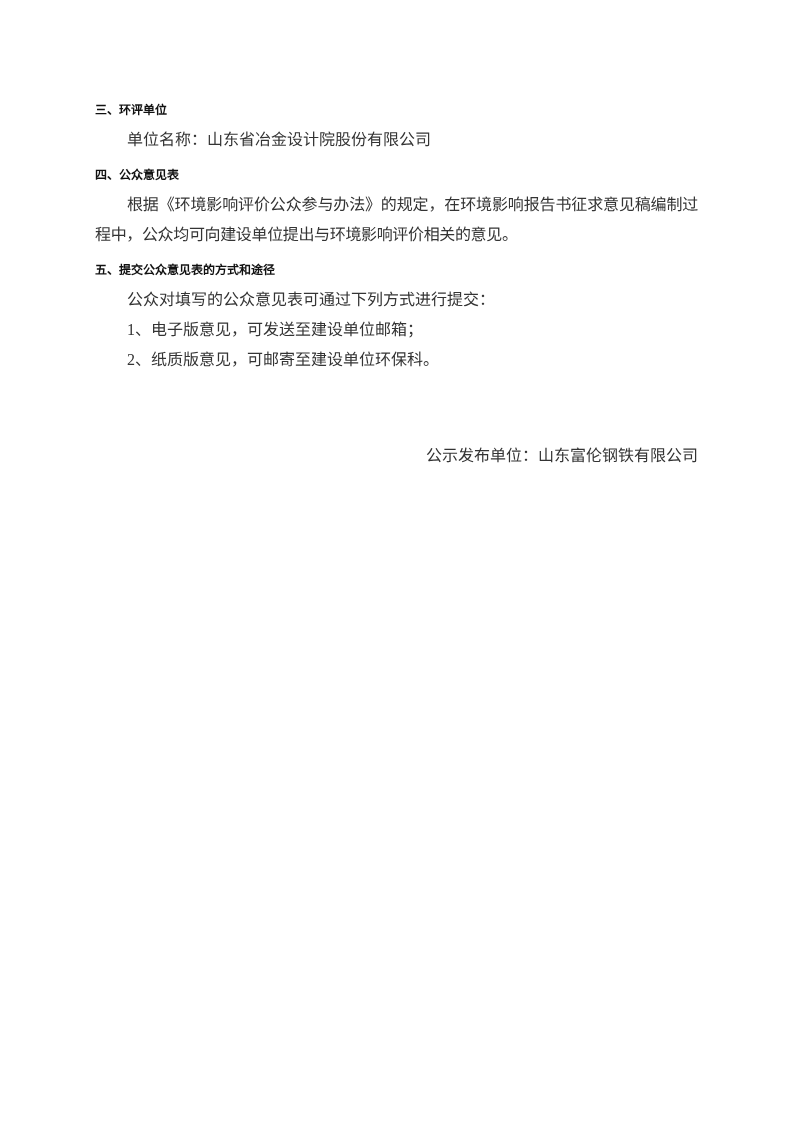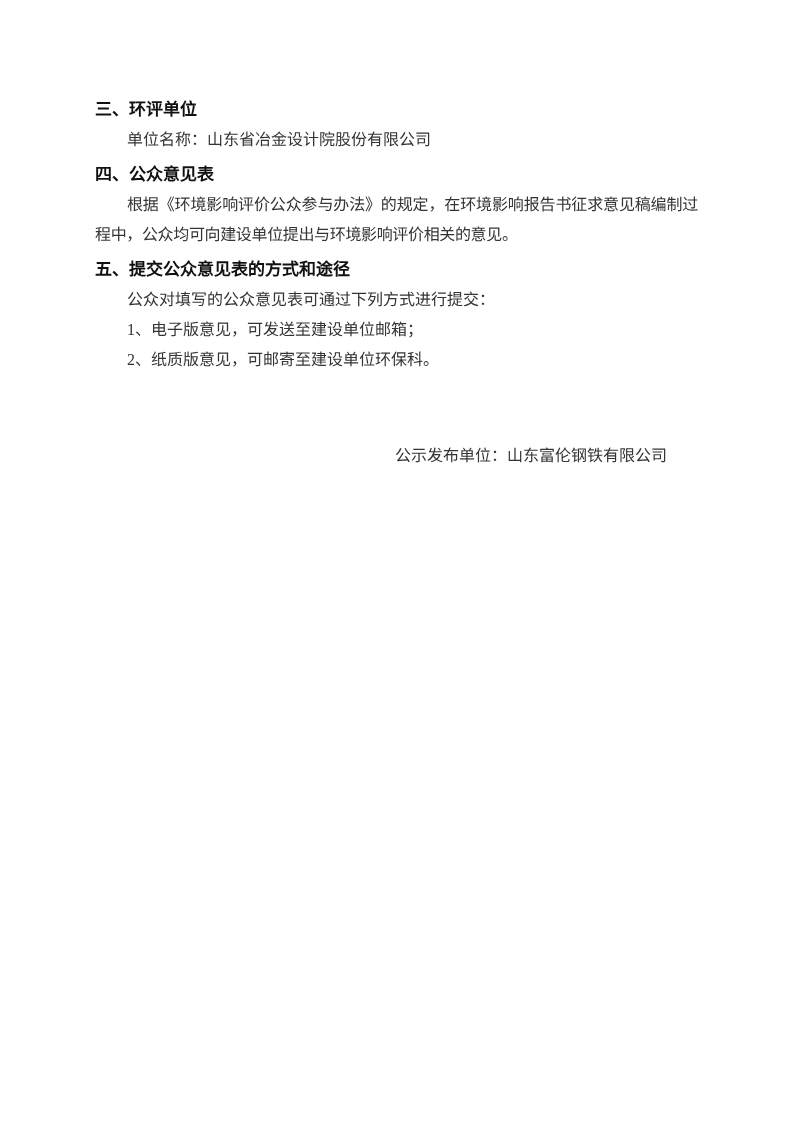--- a/index.html
+++ b/index.html
@@ -16,40 +16,40 @@
     padding: 95px 95px 0 95px;
     overflow: hidden;
     font-family: "Liberation Serif", "DejaVu Serif", serif;
     font-size: 16px;
     line-height: 30px;
     color: #343434;
   }
   .sec-heading {
     font-family: "Liberation Sans", "DejaVu Sans", sans-serif;
     font-weight: bold;
-    font-size: 17px;
+    font-size: 12px;
     line-height: 30px;
     color: #111111;
     margin: 5px 0 0 0;
   }
   .line {
     text-indent: 32px;
     margin: 0;
   }
   .para {
     text-indent: 32px;
     margin: 0;
     text-align: justify;
     letter-spacing: -0.35px;
   }
   .spacer {
     height: 66px;
   }
   .sig-block {
-    text-align: left;
+    text-align: right;
     padding-left: 300px;
     margin: 0;
   }
   .sig-line {
     margin: 0;
   }
 </style>
 </head>
 <body>
 

